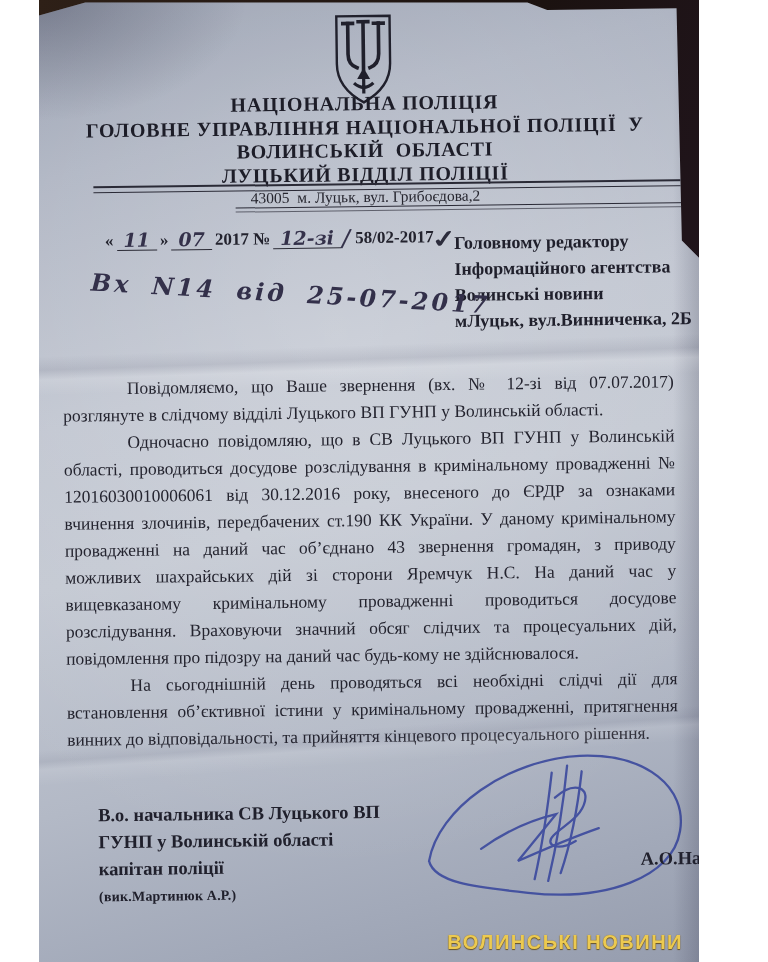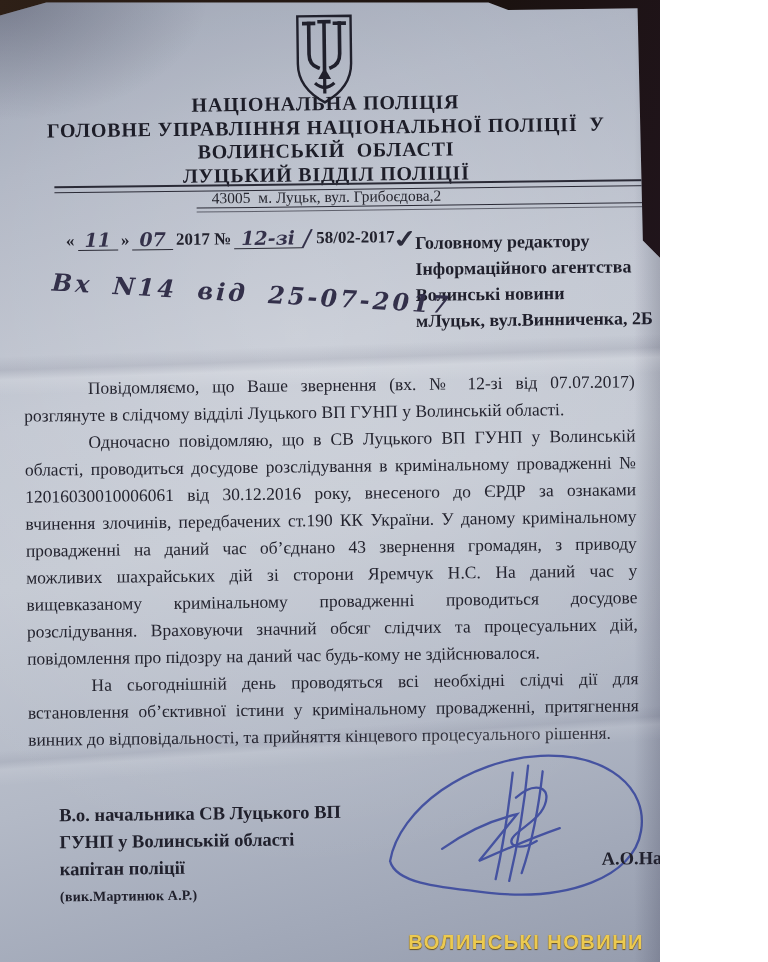--- a/index.html
+++ b/index.html
@@ -1,18 +1,18 @@
 <!DOCTYPE html>
 <html><head>
 <meta charset="utf-8">
 <style>
   html,body{margin:0;padding:0;width:768px;height:962px;overflow:hidden;
     font-family:"Liberation Serif","DejaVu Serif",serif;}
   .stage{position:relative;width:660px;height:962px;
-    background:linear-gradient(105deg,#2e2017 0%,#1b1210 55%,#241624 100%);}
+    background:linear-gradient(105deg,#2e2017 0%,#1b1210 55%,#241624 100%);margin-left:39px;}
   
   .paper{position:absolute;inset:0;
     clip-path:polygon(0 1.6%,7% .25%,74% .25%,77% 1.05%,96.6% .85%,97.4% 25%,100% 26.8%,100% 100%,0 100%);
     background:
       radial-gradient(120% 90% at 45% 35%,rgba(255,255,255,.20),rgba(255,255,255,0) 62%),
       linear-gradient(165deg,#99a0b0 0%,#aeb4c2 16%,#c0c5d0 38%,#c3c8d2 52%,#b3b9c6 72%,#a2a9b9 88%,#969dae 100%);}
   .paper::after{content:"";position:absolute;inset:0;pointer-events:none;
     background:
       linear-gradient(178deg,transparent 36.2%,rgba(55,55,80,.10) 37.6%,rgba(255,255,255,.14) 38.6%,transparent 40.2%),
       linear-gradient(176deg,transparent 74.5%,rgba(55,55,80,.07) 75.6%,rgba(255,255,255,.10) 76.4%,transparent 78%),

